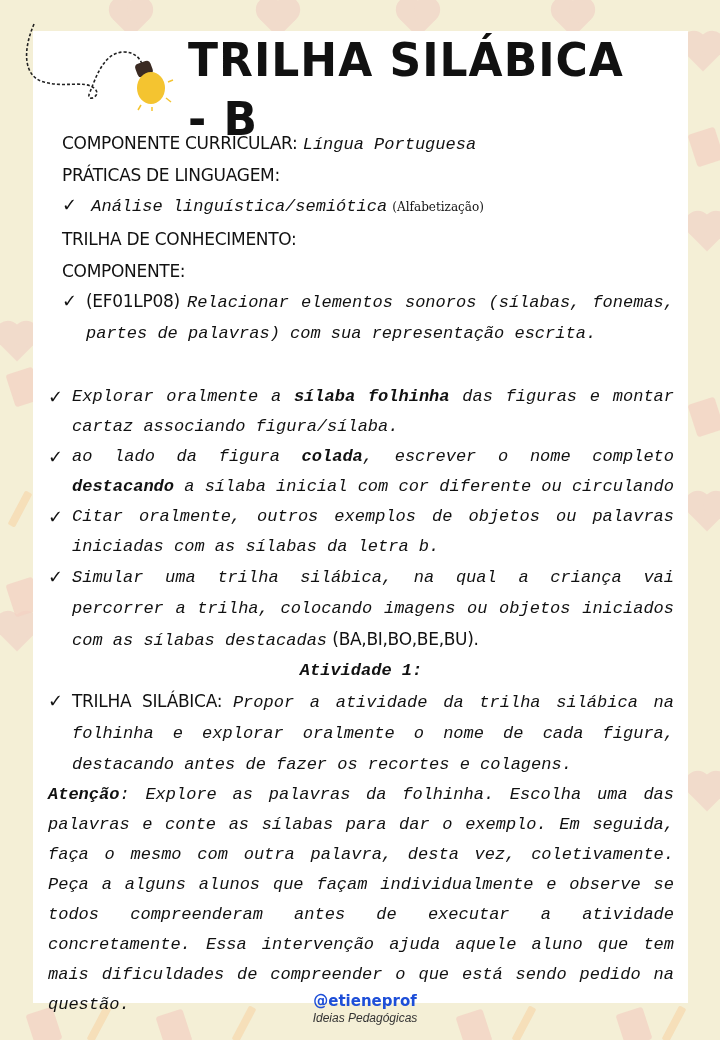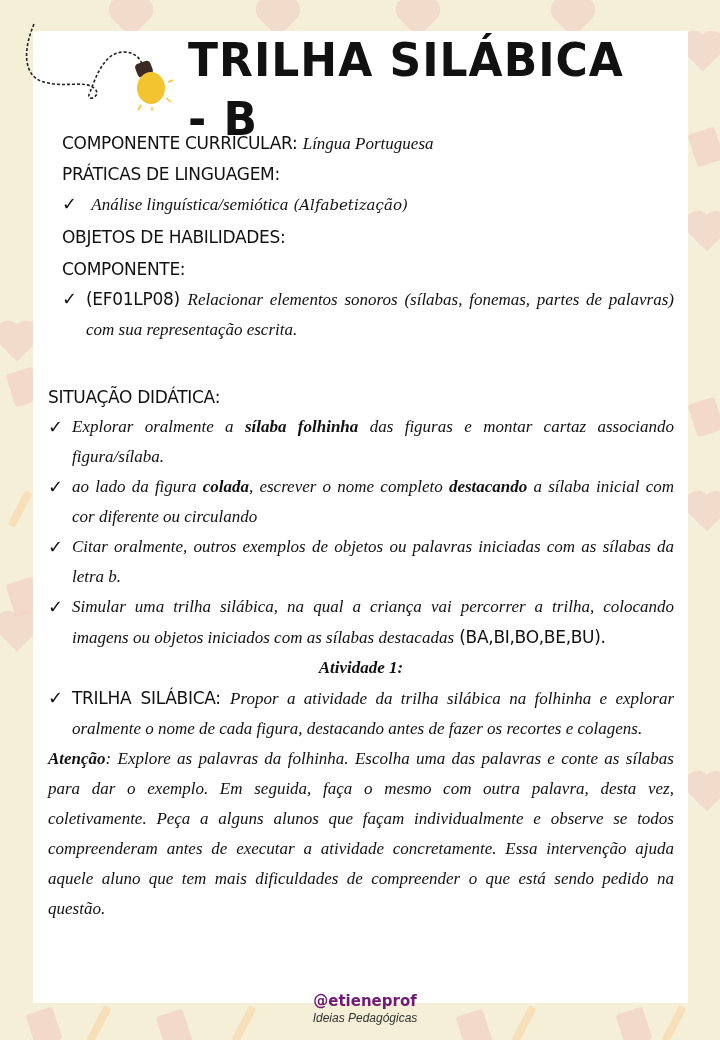--- a/index.html
+++ b/index.html
@@ -39,35 +39,35 @@
     font-size: 44px; letter-spacing: 1px; line-height: 56px; color: #111;
     transform: scaleY(1.05);
   }
   .bulb-wrap { position: absolute; left: 24px; top: 22px; width: 150px; height: 90px; }
 
   .content {
     position: absolute; left: 62px; top: 128px; width: 612px;
     font-size: 16.5px; line-height: 30px;
   }
   .hdr { font-family: "DejaVu Sans", sans-serif; font-size: 17px; letter-spacing: -0.3px; }
-  .script { font-family: Liberation Serif, serif; font-style: italic; font-size: 17px; }
-  .small { font-size: 15px; font-style: italic; }
+  .script { font-family: Liberation Mono, monospace; font-style: italic; font-size: 17px; }
+  .small { font-size: 12px; }
   .check { display: inline-block; width: 24px; font-family: "DejaVu Sans", sans-serif; font-weight: bold; font-size: 18px; }
   .item { display: flex; }
   .item .txt { flex: 1; text-align: justify; }
   .row { margin: 0; }
   .b { font-weight: bold; text-align: center; }
   .sec { margin-top: 2px; }
   .wide { position: absolute; left: 48px; top: 382px; width: 626px; font-size: 16.5px; line-height: 30px; }
 
   .footer-logo {
     position: absolute; left: 300px; top: 992px; width: 130px; height: 44px; text-align: center;
   }
   .logo-handle {
-    font-family: "DejaVu Sans", sans-serif; font-weight: bold; color: #701a75;
+    font-family: "DejaVu Sans", sans-serif; font-weight: bold; color: #1d4ed8;
     font-size: 15px; display: block; line-height: 18px;
   }
   .logo-sub {
     font-family: Liberation Sans, sans-serif; font-style: italic; font-size: 12px; color: #333;
     display: block; line-height: 16px;
   }
 </style>
 </head>
 <body>
 
@@ -117,33 +117,32 @@
   <div class="row">
     <span class="hdr">COMPONENTE CURRICULAR:</span>
     <span class="script">Língua Portuguesa</span>
   </div>
   <div class="row hdr">PRÁTICAS DE LINGUAGEM:</div>
   <div class="row">
     <span class="check">✓</span>
     <span class="script">Análise linguística/semiótica</span>
     <span class="small">(Alfabetização)</span>
   </div>
-  <div class="row hdr sec">OBJETOS DE HABILIDADES:</div>
+  <div class="row hdr sec">TRILHA DE CONHECIMENTO:</div>
   <div class="row hdr sec">COMPONENTE:</div>
   <div class="item">
     <span class="check">✓</span>
     <span class="txt">
       <span class="hdr">(EF01LP08)</span>
       <span class="script">Relacionar elementos sonoros (sílabas, fonemas, partes de palavras) com sua representação escrita.</span>
     </span>
   </div>
 </div>
 
 <div class="wide">
-  <div class="row hdr">SITUAÇÃO DIDÁTICA:</div>
 
   <div class="item">
     <span class="check">✓</span>
     <span class="txt script">
       <span>Explorar oralmente a </span><span class="b">sílaba folhinha</span><span> das figuras e montar cartaz associando figura/sílaba.</span>
     </span>
   </div>
 
   <div class="item">
     <span class="check">✓</span>

